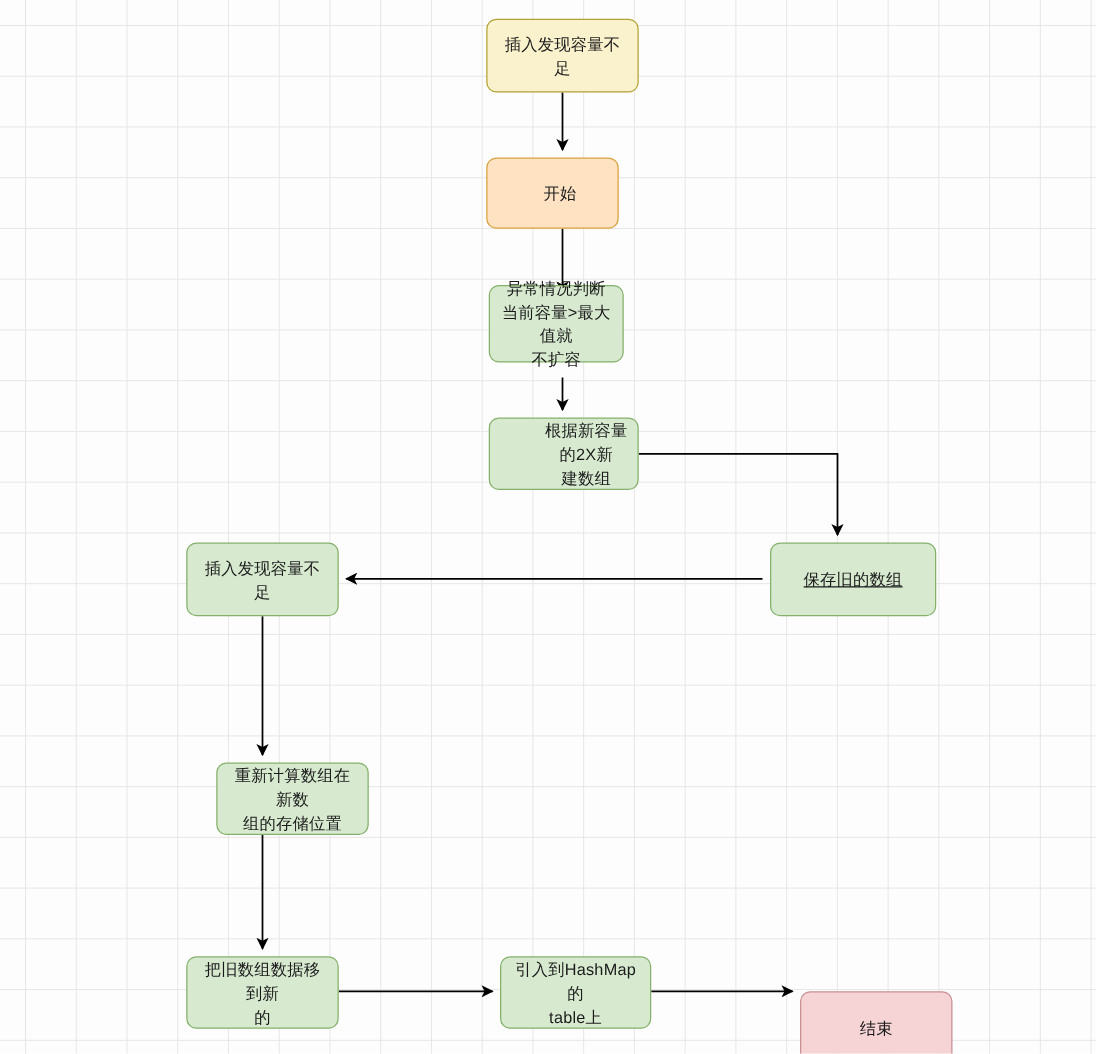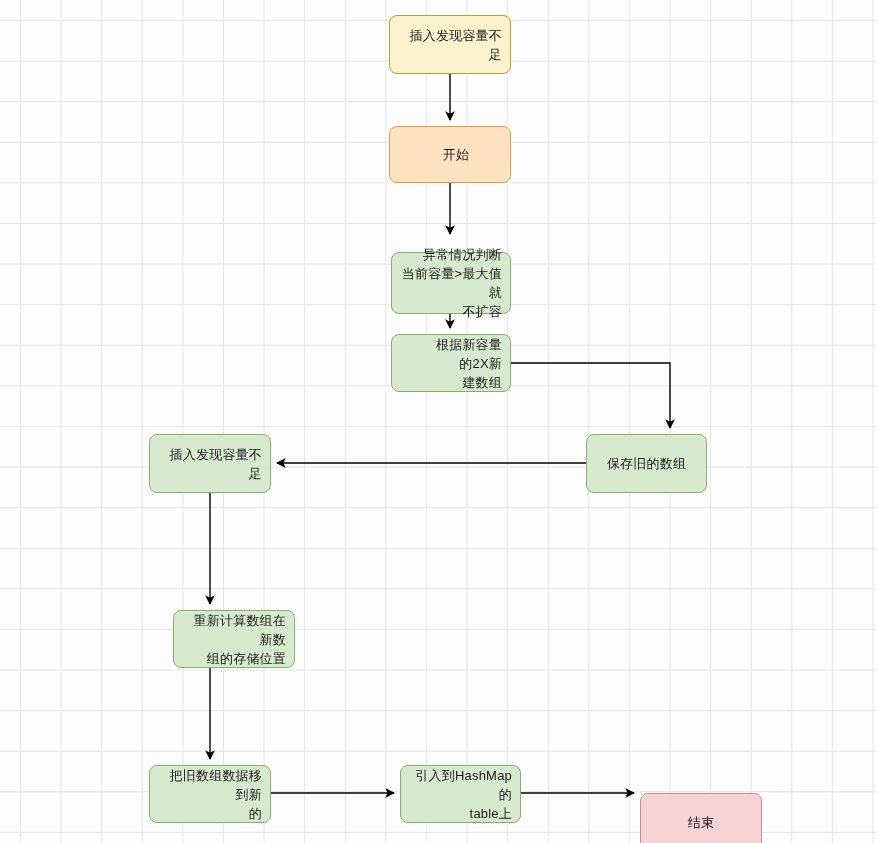--- a/index.html
+++ b/index.html
@@ -31,21 +31,21 @@
     pointer-events: none;
   }
   .node {
     position: absolute;
     box-sizing: border-box;
     border-radius: 8px;
     border: 1px solid #999;
     display: flex;
     align-items: center;
     justify-content: center;
-    text-align: right;
+    text-align: center;
     font-size: 13px;
     line-height: 19px;
     color: #1a1a1a;
     padding: 4px 8px;
     white-space: pre-line;
     letter-spacing: 0.2px;
   }
   .node-cream {
     background: #faf2cd;
     border-color: #b3a233;
@@ -101,30 +101,30 @@
 
     <polyline points="210,668 210,759" fill="none" stroke="#000000" stroke-width="1.4" marker-end="url(#arrow-head)"></polyline>
 
     <polyline points="271,793 394,793" fill="none" stroke="#000000" stroke-width="1.4" marker-end="url(#arrow-head)"></polyline>
 
     <polyline points="521,793 634,793" fill="none" stroke="#000000" stroke-width="1.4" marker-end="url(#arrow-head)"></polyline>
   </svg>
 
   <div class="node node-cream" style="left:389px; top:15px; width:122px; height:59px;">插入发现容量不足</div>
 
-  <div class="node node-orange" style="left:389px; top:126px; width:122px; height:57px;padding-left:20px;">开始</div>
+  <div class="node node-orange" style="left:389px; top:126px; width:106px; height:57px;padding-left:20px;">开始</div>
 
-  <div class="node node-green" style="left:391px; top:252px; width:120px; height:62px;">异常情况判断
+  <div class="node node-green" style="left:391px; top:228px; width:108px; height:62px;">异常情况判断
 当前容量&gt;最大值就
 不扩容</div>
 
   <div class="node node-green" style="left:391px; top:334px; width:120px; height:58px;padding-left:44px;">根据新容量的2X新
 建数组</div>
 
-  <div class="node node-green" style="left:586px; top:434px; width:121px; height:59px;">保存旧的数组</div>
+  <div class="node node-green" style="left:616px; top:434px; width:133px; height:59px;text-decoration:underline;">保存旧的数组</div>
 
   <div class="node node-green" style="left:149px; top:434px; width:122px; height:59px;">插入发现容量不足</div>
 
   <div class="node node-green" style="left:149px; top:610px; width:122px; height:58px;margin-left:24px;">重新计算数组在新数
 组的存储位置</div>
 
   <div class="node node-green" style="left:149px; top:765px; width:122px; height:58px;">把旧数组数据移到新
 的</div>
 
   <div class="node node-green" style="left:400px; top:765px; width:121px; height:58px;">引入到HashMap的

